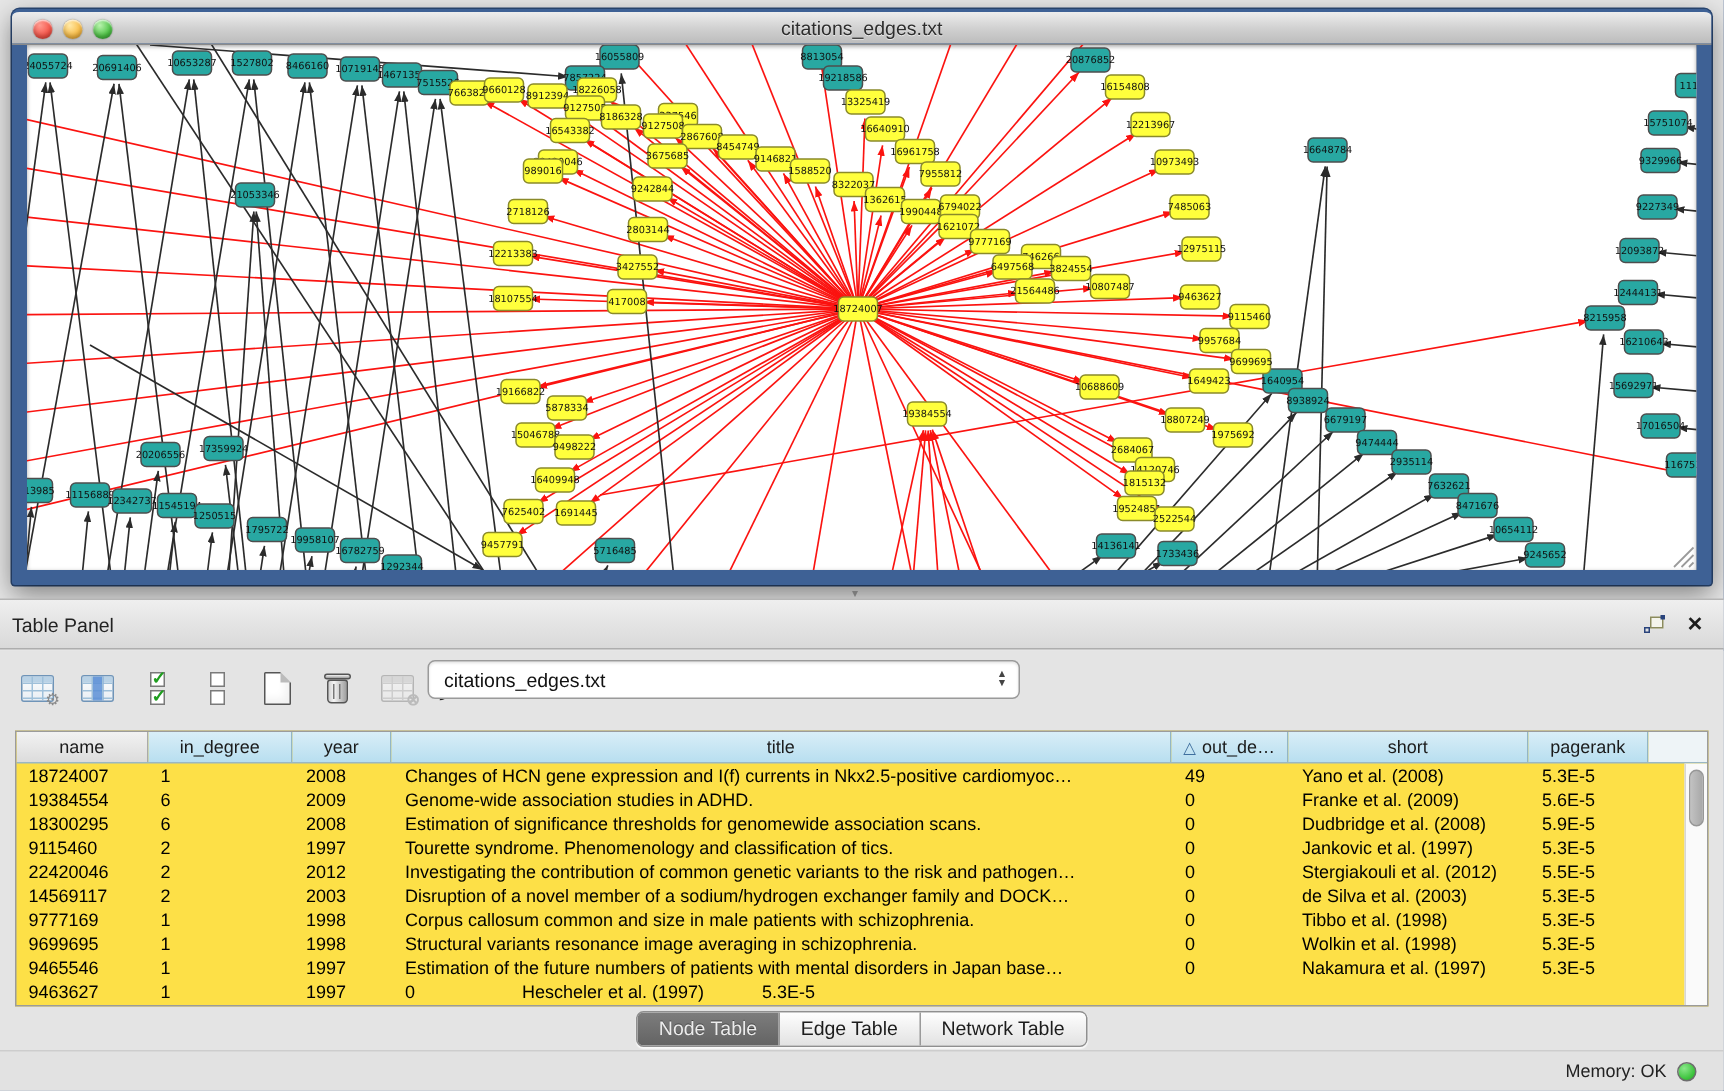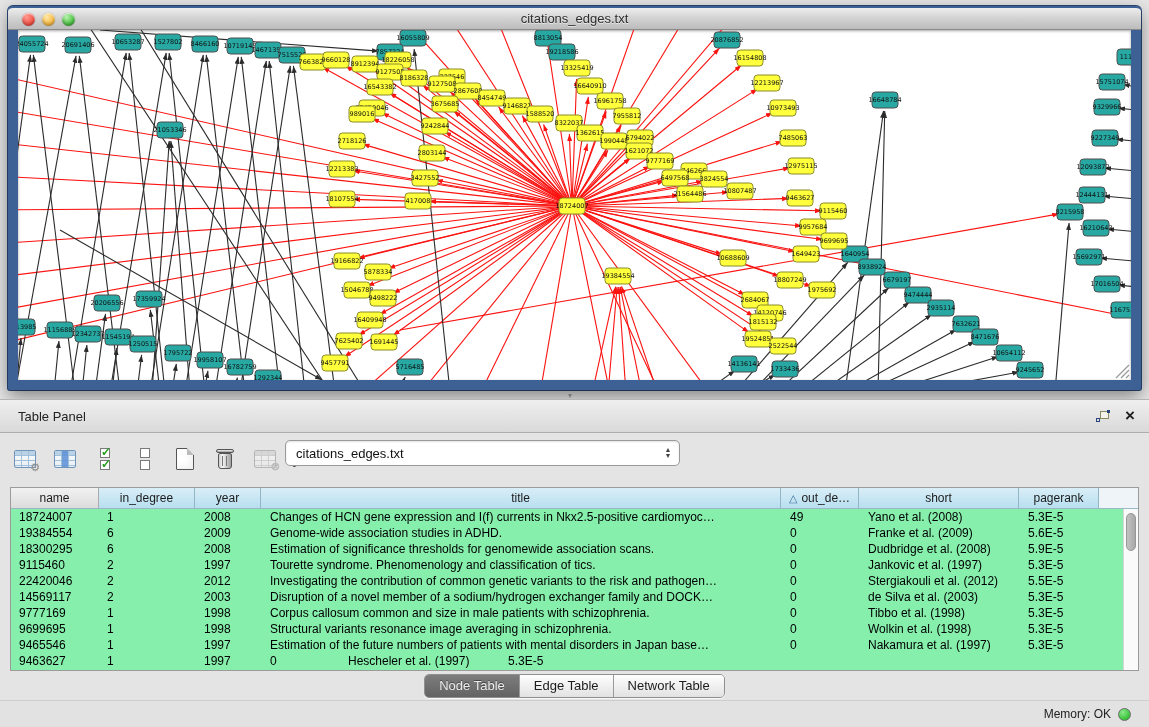--- a/index.html
+++ b/index.html
@@ -27,21 +27,21 @@
   svg.net { display:block; }
   .net text { font-family:"DejaVu Sans", sans-serif; }
 
   
   .divider-handle { position:absolute; left:568px; top:391px; font-size:8px; color:#7a7a7a; }
 
   
   .tp-bar { position:absolute; left:0; top:399px; width:1149px; height:34px;
     background:linear-gradient(#efefef,#d9d9d9); border-top:1px solid #b5b5b5;
     border-bottom:1px solid #adadad; display:flex; align-items:center; }
-  .tp-title { font-size:13px; color:#222; padding-left:18px; flex:1; }
+  .tp-title { font-size:13px; color:#222; padding-left:8px; flex:1; }
   .tp-actions { display:flex; align-items:center; gap:16px; padding-right:14px; }
   .float-icon { position:relative; width:13px; height:11px; }
   .float-icon .sq1 { position:absolute; right:0; top:0; width:9px; height:8px; border:1px solid #8b8b5e; background:#f4f4ec; }
   .float-icon .sq2 { position:absolute; left:0; bottom:0; width:4px; height:4px; border:1px solid #29437c; }
   .float-icon .sq3 { position:absolute; right:-1px; top:-1px; width:3px; height:3px; background:#29437c; }
   .close-x { font-size:17px; font-weight:bold; color:#1c1c1c; line-height:14px; }
 
   .tp-content { position:absolute; left:0; top:434px; width:1149px; height:266px; background:#e4e4e4; }
 
   
@@ -69,21 +69,21 @@
   .trash-ic .can:before { content:""; position:absolute; left:3px; top:2px; bottom:2px; width:1px; background:#777; box-shadow:4px 0 0 #777; }
   .fx { font-family:"DejaVu Serif", serif; font-style:italic; font-weight:bold; font-size:15px; color:#222; }
   .fx small { font-size:10px; }
   .combo { position:absolute; left:285px; top:6px; width:395px; height:26px; background:#fff;
     border:1px solid #9a9a9a; border-radius:5px; display:flex; align-items:center;
     box-shadow:inset 0 1px 2px rgba(0,0,0,.12); }
   .combo .val { flex:1; font-size:13px; color:#111; padding-left:10px; }
   .combo .stepper { width:18px; display:flex; flex-direction:column; align-items:center; line-height:6px; font-size:7px; color:#444; padding-right:4px; }
 
   
-  .dtable { position:absolute; left:10px; top:53px; width:1129px; height:184px; background:#86efac;
+  .dtable { position:absolute; left:10px; top:53px; width:1129px; height:184px; background:#fde047;
     border:1px solid #9b9b9b; overflow:hidden; }
   .thead { display:flex; height:21px; border-bottom:1px solid #9ab7c4; }
   .th { font-size:12px; color:#1b1b1b; display:flex; align-items:center; justify-content:center;
     border-right:1px solid #92b6c6; background:linear-gradient(#d9eef7,#b8dff0); overflow:hidden; white-space:nowrap; }
   .th.gray { background:linear-gradient(#f2f2f2,#dcdcdc); border-right:1px solid #aaa; }
   .th.filler { background:#eef4f7; border-right:none; flex:1; }
   .sortglyph { color:#3f6f9e; margin-right:4px; font-size:11px; }
   .tbody { position:absolute; top:21px; left:0; right:15px; bottom:0; overflow:hidden; }
   .trow { display:flex; height:16px; align-items:center; }
   .td { font-size:12px; color:#000; white-space:nowrap; overflow:hidden; padding-left:8px; }

